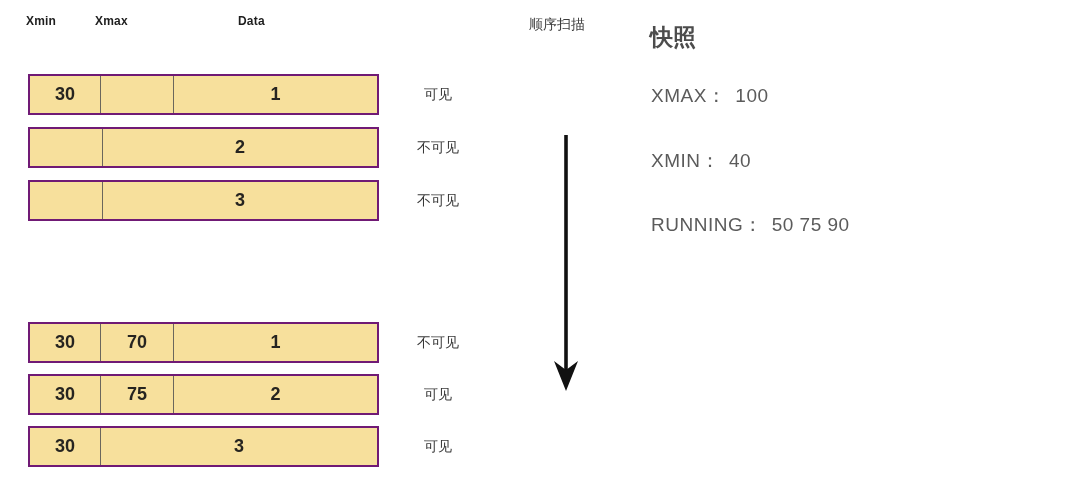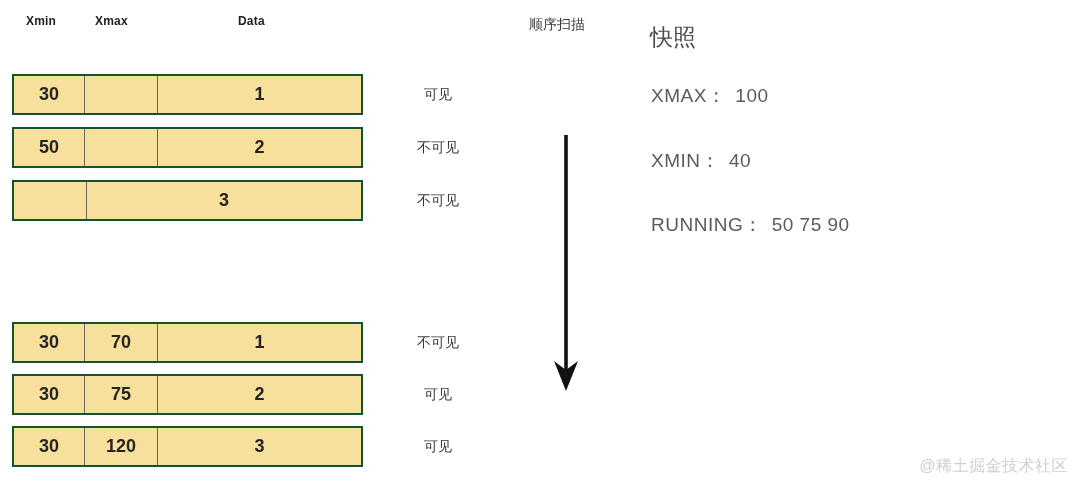--- a/index.html
+++ b/index.html
@@ -20,26 +20,26 @@
     position: absolute;
     top: 14px;
     font-size: 12px;
     font-weight: 600;
     color: #1e1e1e;
     letter-spacing: 0.2px;
   }
   
   .row {
     position: absolute;
-    left: 12px;
+    left: 28px;
     width: 351px;
     height: 41px;
     display: flex;
     box-sizing: border-box;
-    border: 2px solid #14532d;
+    border: 2px solid #701a75;
     background: #f7e09c;
   }
   .cell {
     box-sizing: border-box;
     display: flex;
     align-items: center;
     justify-content: center;
     font-size: 18px;
     font-weight: 600;
     color: #262420;
@@ -75,20 +75,21 @@
     left: 549px;
     top: 128px;
   }
   
   .snap-title {
     position: absolute;
     left: 650px;
     top: 22px;
     font-size: 23px;
     color: #4c4c4c;
+    font-weight: bold;
   }
   .snap-line {
     position: absolute;
     left: 651px;
     font-size: 19px;
     color: #5b5b5b;
     letter-spacing: 0.5px;
     white-space: nowrap;
   }
   .snap-line .val { margin-left: 9px; }
@@ -115,21 +116,20 @@
   <span class="hdr" style="left:238px">Data</span>
 
   <div class="row" style="top:74px">
     <div class="cell c1">30</div>
     <div class="cell c2"></div>
     <div class="cell c3">1</div>
   </div>
   <div class="vis" style="top:74px">可见</div>
 
   <div class="row" style="top:127px">
-    <div class="cell c1">50</div>
     <div class="cell c2"></div>
     <div class="cell c3">2</div>
   </div>
   <div class="vis" style="top:127px">不可见</div>
 
   <div class="row" style="top:180px">
     <div class="cell c2"></div>
     <div class="cell c3">3</div>
   </div>
   <div class="vis" style="top:180px">不可见</div>
@@ -143,21 +143,20 @@
 
   <div class="row" style="top:374px">
     <div class="cell c1">30</div>
     <div class="cell c2">75</div>
     <div class="cell c3">2</div>
   </div>
   <div class="vis" style="top:374px">可见</div>
 
   <div class="row" style="top:426px">
     <div class="cell c1">30</div>
-    <div class="cell c2">120</div>
     <div class="cell c3">3</div>
   </div>
   <div class="vis" style="top:426px">可见</div>
 
   <span class="scan-label">顺序扫描</span>
   <svg class="scan-arrow" width="34" height="270" viewBox="0 0 34 270" aria-hidden="true">
     <line x1="17" y1="7" x2="17" y2="242" stroke="#111111" stroke-width="3.6"></line>
     <polygon points="17,263 5,233 17,242 29,233" fill="#111111"></polygon>
   </svg>
 
@@ -166,15 +165,14 @@
   <div class="snap-line snap-xmax">
     <span>XMAX：</span><span class="val">100</span>
   </div>
   <div class="snap-line snap-xmin">
     <span>XMIN：</span><span class="val">40</span>
   </div>
   <div class="snap-line snap-running">
     <span>RUNNING：</span><span class="val">50 75 90</span>
   </div>
 
-  <div class="watermark">@稀土掘金技术社区</div>
 
 </div>
 
 </body></html>

